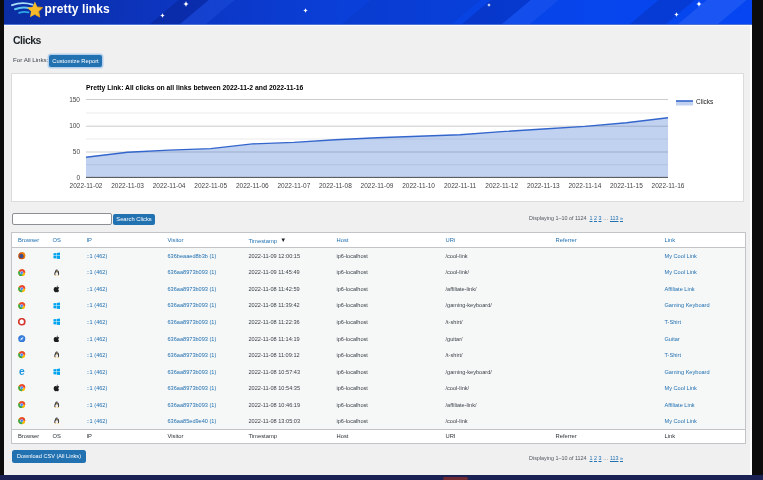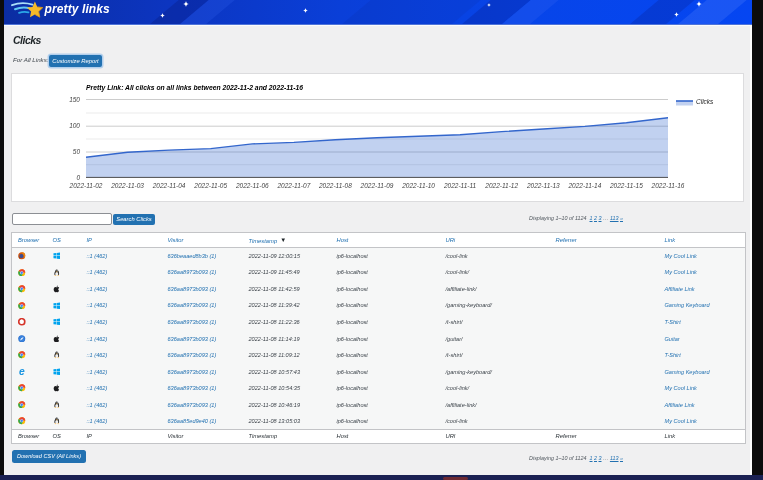--- a/index.html
+++ b/index.html
@@ -1,17 +1,17 @@
 <!DOCTYPE html>
 <html><head><meta charset="utf-8">
 <style>
 * { margin:0; padding:0; box-sizing:border-box; }
 html,body { width:763px; height:480px; background:#0b0b0b; overflow:hidden;
   font-family:"Liberation Sans", sans-serif; }
-#stage { position:relative; width:639px; height:480px;font-style:italic; }
+#stage { position:relative; width:639px; height:480px; }
 #page { position:absolute; left:4px; top:0; width:745.5px; height:475px; background:#f0f0f1; }
 #whitestrip { position:absolute; left:749.5px; top:0; width:2px; height:474.5px; background:#fdfdfd; }
 #banner { position:absolute; left:4px; top:0; width:748px; height:24.5px; overflow:hidden;
   background:linear-gradient(93deg,#0b2da2 0%,#0c35c0 22%,#0a3fd8 45%,#0745e9 70%,#0546f2 100%); }
 .band { position:absolute; top:-8px; height:44px; transform:skewX(-50deg); }
 #rightblack { position:absolute; left:751.5px; top:0; width:11.5px; height:475px; background:#0c0c0c; }
 #leftblack { position:absolute; left:0; top:0; width:4px; height:474.5px; background:#0c0c0c; }
 #bottombar { position:absolute; left:0; top:474.5px; width:763px; height:5.5px; background:#1b2153; }
 #redsmudge { position:absolute; left:443px; top:477px; width:25px; height:3px; background:#6d2a33; border-radius:1.5px; }
 #hdrline { position:absolute; left:4px; top:24.5px; width:748px; height:1.5px; background:#fbfbfc; }

